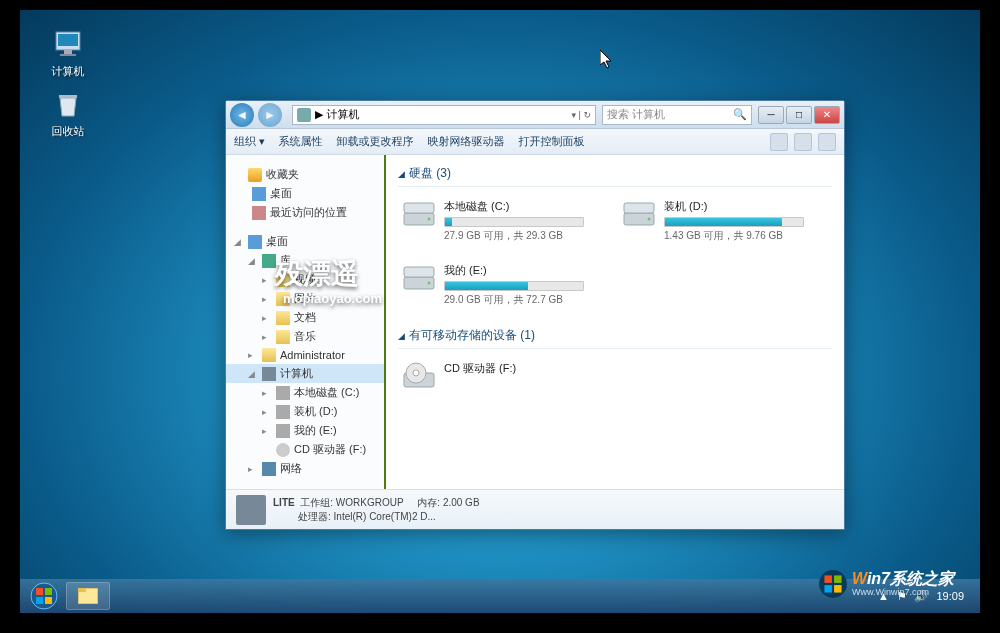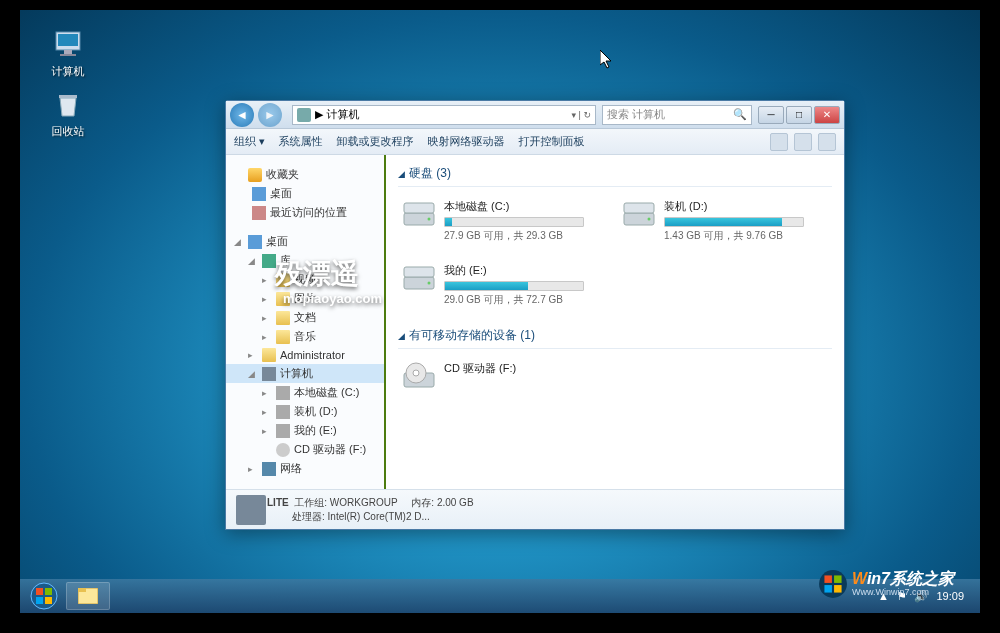--- a/index.html
+++ b/index.html
@@ -72,21 +72,21 @@
   .drive { display:flex; gap:8px; width:190px; cursor:pointer; }
   .drive .dico { width:34px;height:30px; }
   .drive .dinfo { flex:1; font-size:11px; }
   .drive .dname { color:#222; margin-bottom:3px; }
   .drive .bar { width:140px;height:10px;background:#e8e8e8;border:1px solid #c8c8c8;border-radius:1px;overflow:hidden;margin-bottom:2px; }
   .drive .fill { height:100%; background:linear-gradient(#39c5dd,#1a9ec5); }
   .drive .dstat { font-size:10px; color:#666; }
   
   .details-pane {
     height:40px; background:linear-gradient(#f5f9fc,#e8f0f7); border-top:1px solid #d5e0ea;
-    display:flex; align-items:center; padding:1px 10px; font-size:10px; color:#444; gap:1px;
+    display:flex; align-items:center; padding:1px 10px; font-size:10px; color:#444; gap:7px;
   }
   .details-pane .bigico { width:30px;height:30px;background:#789;border-radius:2px; }
   
   
   .taskbar {
     position:absolute; bottom:0; left:0; right:0; height:34px;
     background:linear-gradient(rgba(60,120,160,.85),rgba(30,70,110,.9));
     display:flex; align-items:center; padding:0 6px;
   }
   .start { width:36px;height:30px;border-radius:50%;cursor:pointer;display:flex;align-items:center;justify-content:center; }

